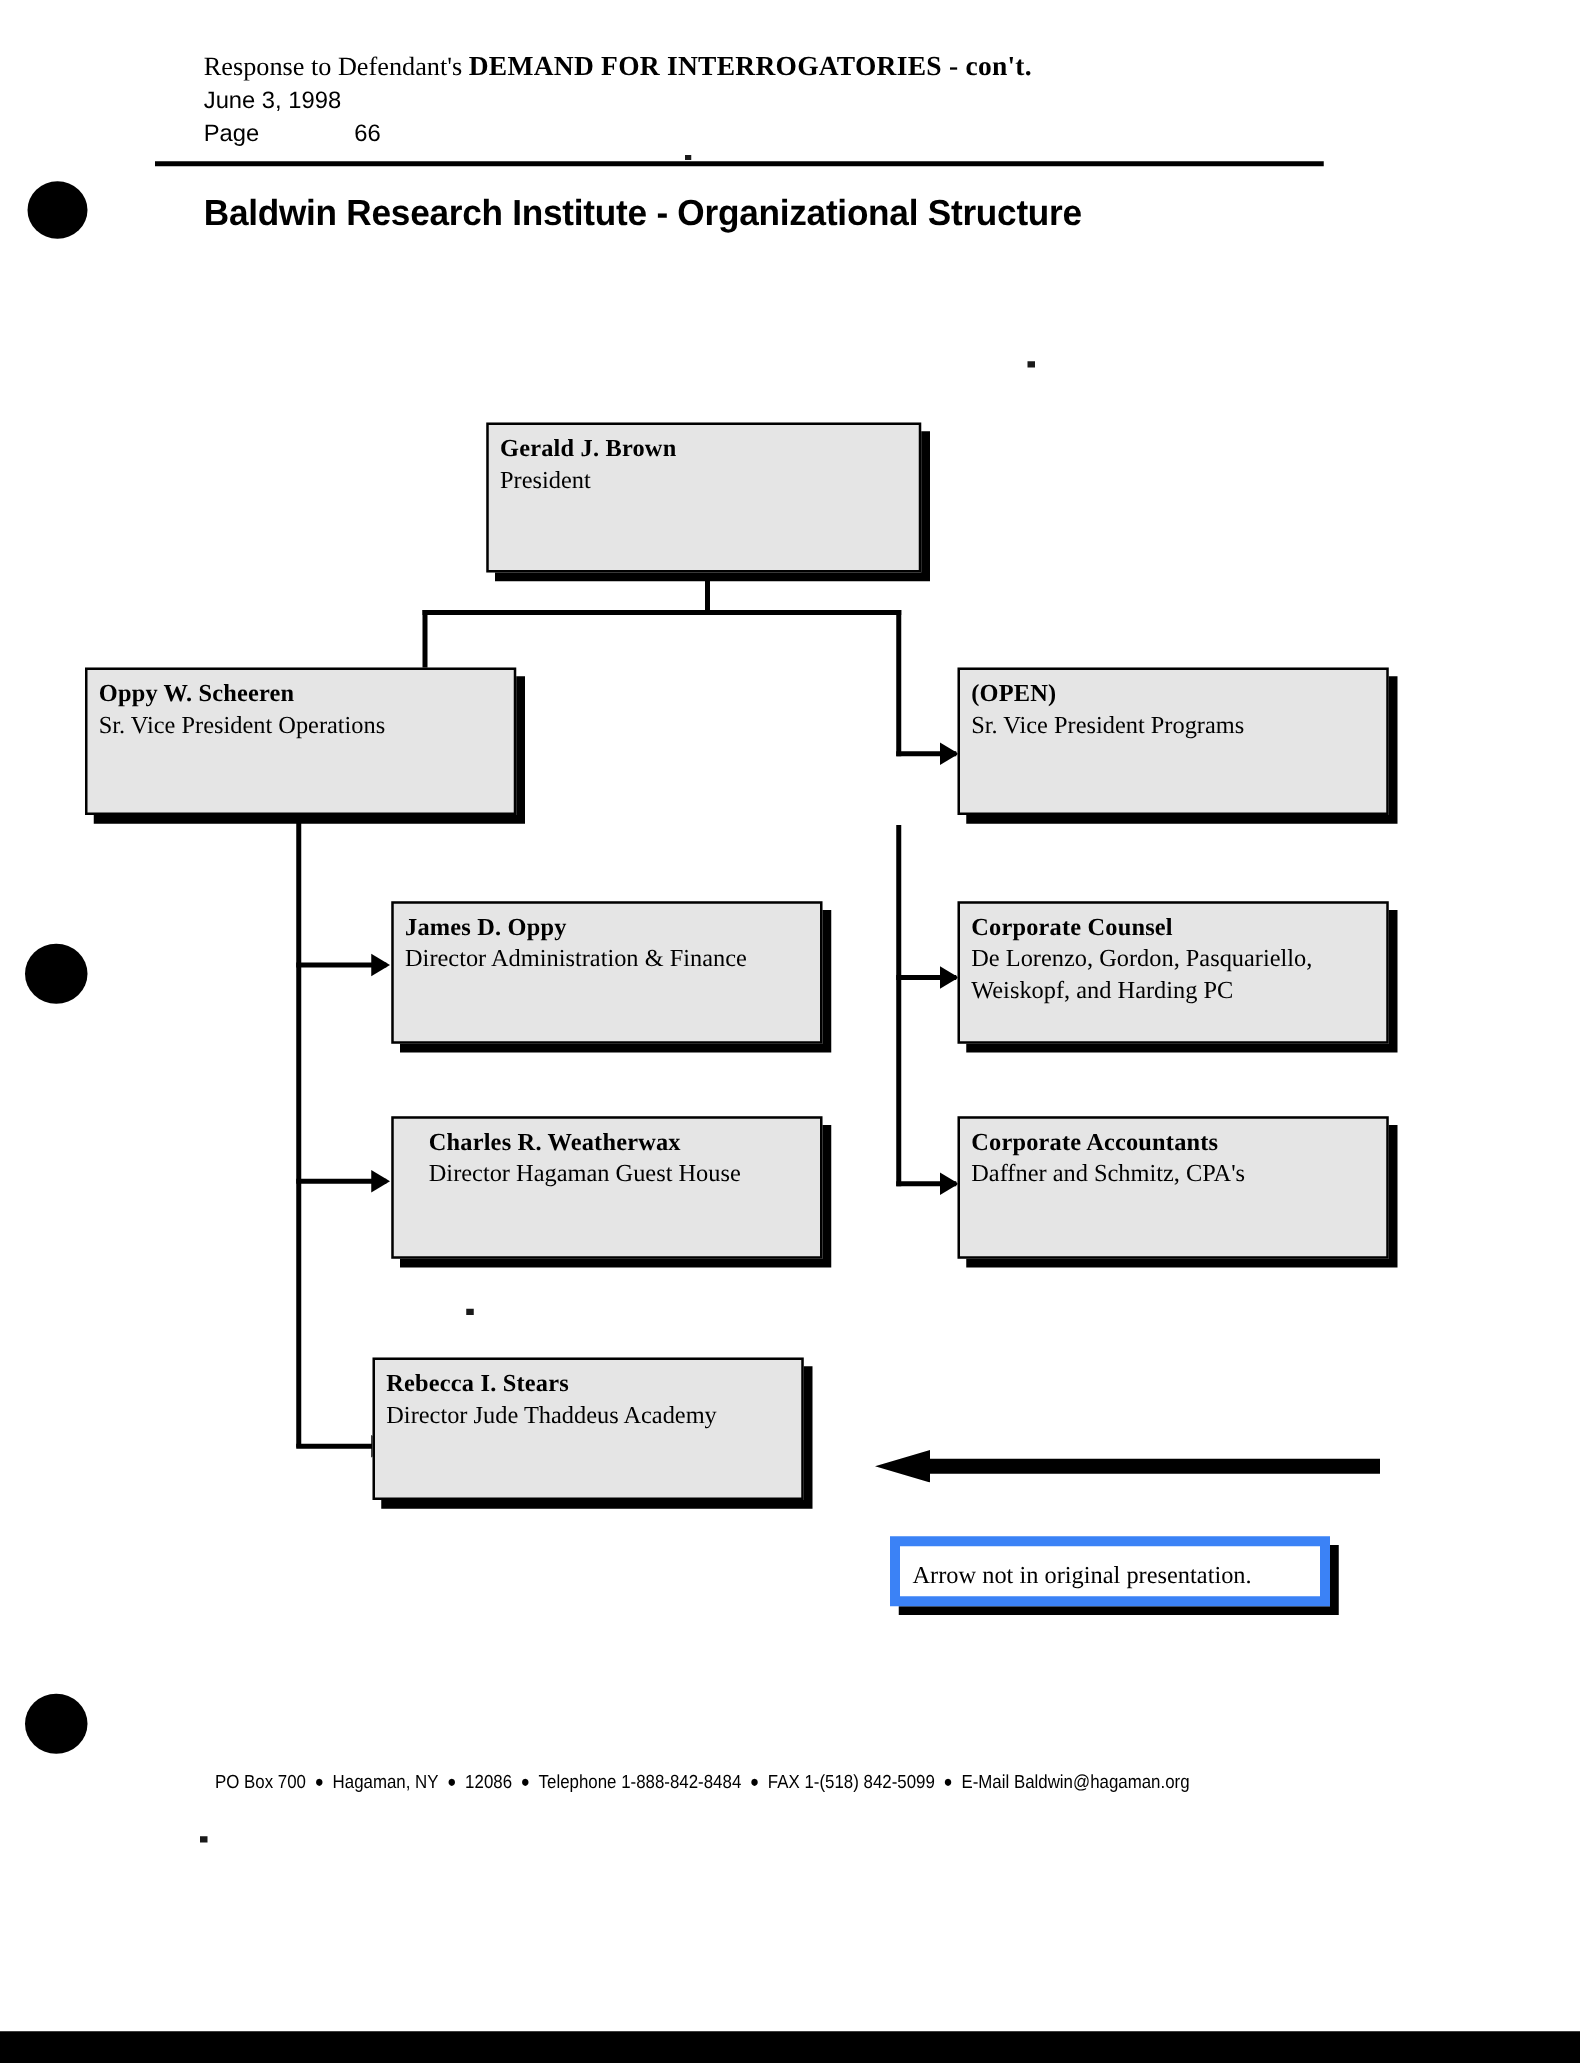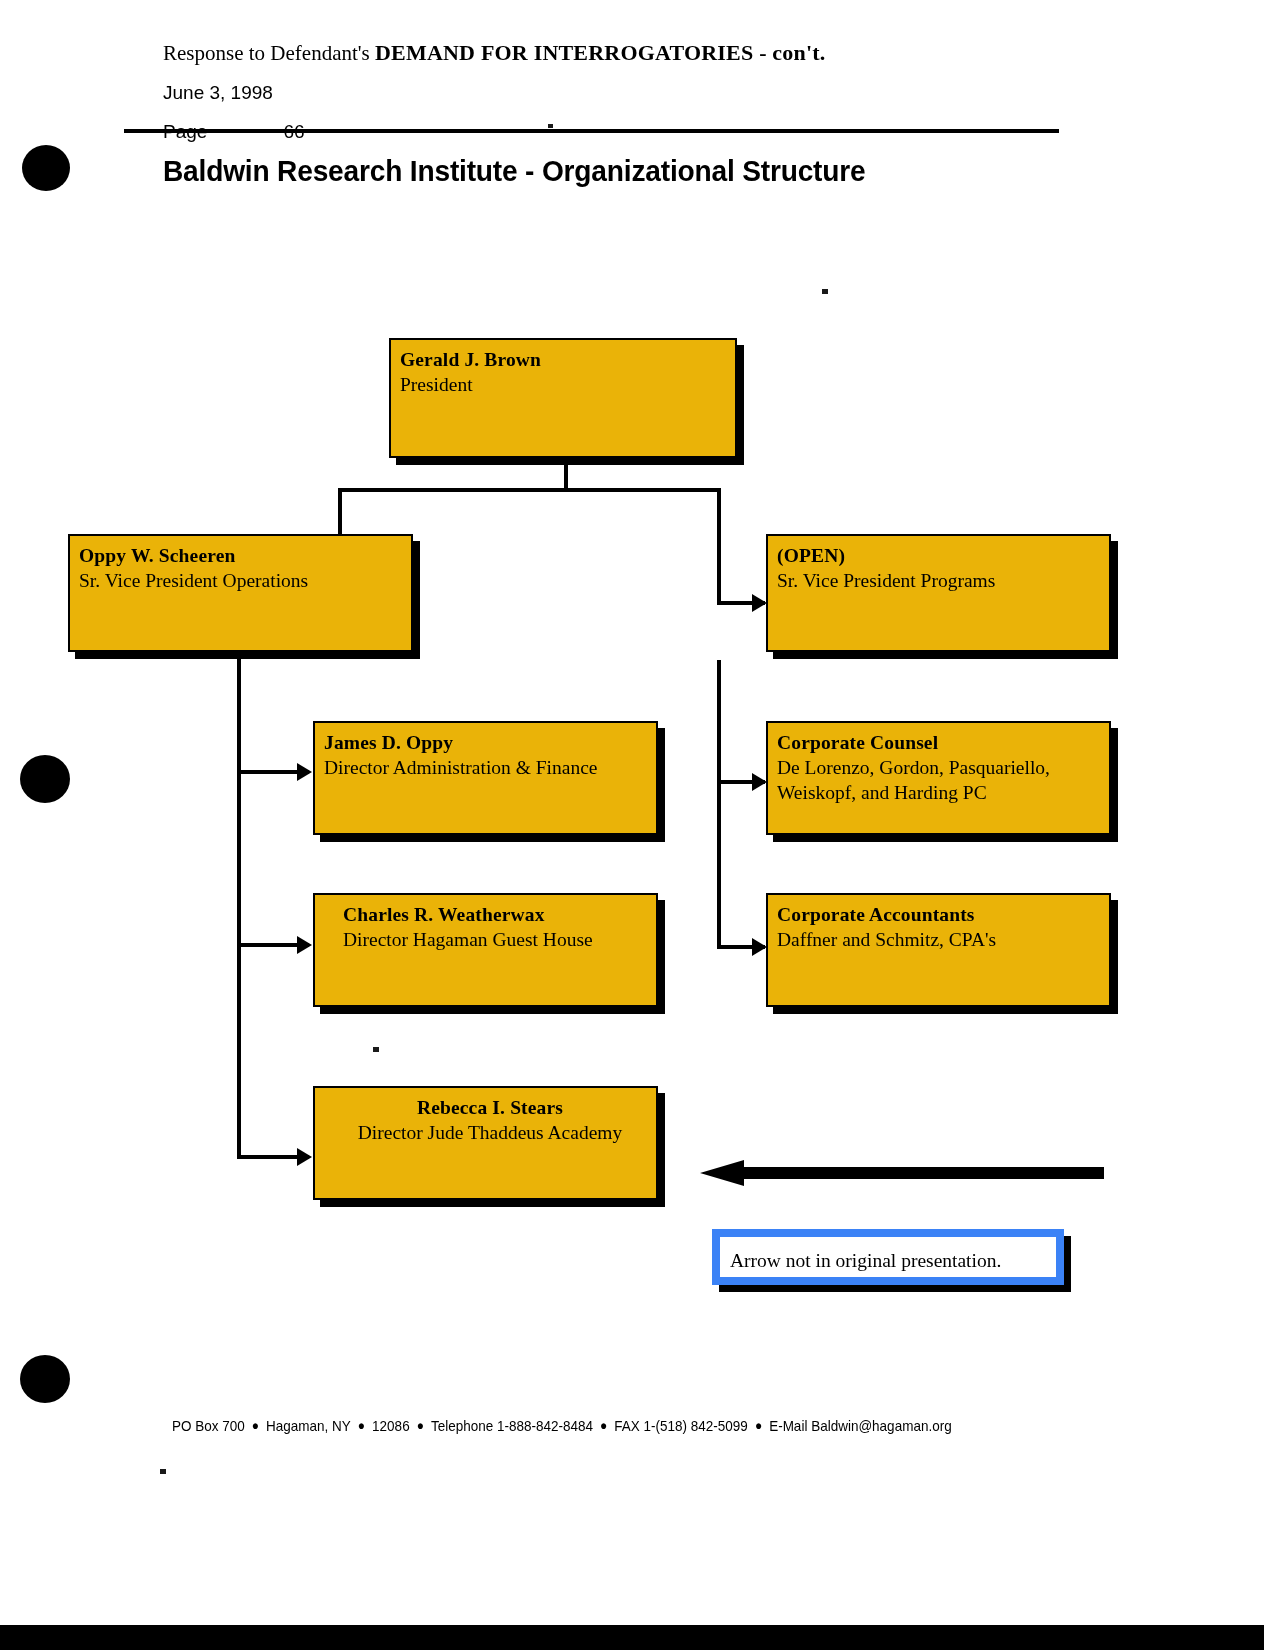--- a/index.html
+++ b/index.html
@@ -22,37 +22,37 @@
 
   
   .hdr{position:absolute;left:163px;top:40px;width:900px;}
   .hdr .line1{
     font-family:"Liberation Serif","DejaVu Serif",serif;
     font-size:21px;line-height:25px;white-space:nowrap;
   }
   .hdr .line1 .em{font-weight:bold;font-size:22px;letter-spacing:.2px;}
   .hdr .line2,.hdr .line3{
     font-family:"Liberation Sans","DejaVu Sans",sans-serif;
-    font-size:19px;line-height:25px;margin-top:14px;white-space:nowrap;
+    font-size:19px;line-height:25px;margin-top:2px;white-space:nowrap;
   }
   .hdr .line3 .pagenum{display:inline-block;margin-left:76px;text-align:right;}
   .rule{position:absolute;left:124px;top:129px;width:935px;height:4px;background:#000;}
 
   
   .doctitle{
     position:absolute;left:163px;top:153px;width:900px;
     font-family:"Liberation Sans","DejaVu Sans",sans-serif;
     font-weight:bold;font-size:29px;line-height:36px;
     letter-spacing:-0.2px;transform:scaleX(.97);transform-origin:left top;
     white-space:nowrap;
   }
 
   
   .node{
-    position:absolute;background:#eab308;border:2.5px solid #000;
+    position:absolute;background:#e5e5e5;border:2.5px solid #000;
     box-shadow:7px 7px 0 0 #000;
     box-sizing:border-box;
     padding:7px 0 0 9px;
   }
   .node .nl{
     font-family:"Liberation Serif","DejaVu Serif",serif;
     font-size:19.5px;line-height:25px;white-space:nowrap;
   }
   .node .nl.b{font-weight:bold;letter-spacing:.15px;}
 
@@ -166,21 +166,21 @@
   <div class="node" style="left:313px;top:893px;width:345px;height:114px;padding-left:28px;">
     <div class="nl b">Charles R. Weatherwax</div>
     <div class="nl">Director Hagaman Guest House</div>
   </div>
 
   <div class="node" style="left:766px;top:893px;width:345px;height:114px;">
     <div class="nl b">Corporate Accountants</div>
     <div class="nl">Daffner and Schmitz, CPA's</div>
   </div>
 
-  <div class="node" style="left:313px;top:1086px;width:345px;height:114px;text-align:center;">
+  <div class="node" style="left:298px;top:1086px;width:345px;height:114px;">
     <div class="nl b">Rebecca I. Stears</div>
     <div class="nl">Director Jude Thaddeus Academy</div>
   </div>
 
   <div class="anno-arrow">
     <svg width="404" height="26" viewBox="0 0 404 26" xmlns="http://www.w3.org/2000/svg">
       <polygon points="0,13 44,0 44,7 404,7 404,19 44,19 44,26" fill="#000"></polygon>
     </svg>
   </div>
   <div class="anno-note">

